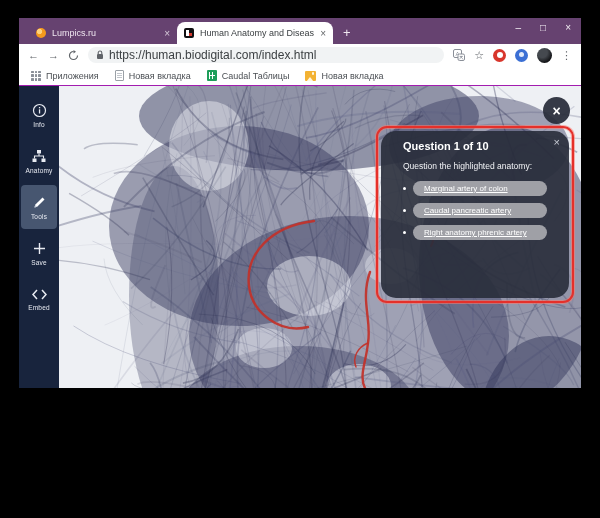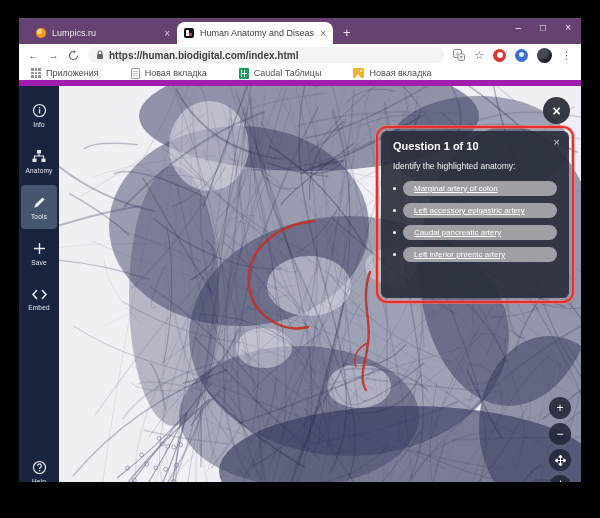--- a/index.html
+++ b/index.html
@@ -2,21 +2,21 @@
 <html style="--theme: #664270; --sidebar: #18243d; --sidebar-sel: #475670; --viewerbg: #eef0f4; --panel: rgba(40,44,58,0.9); --pill: #9fa0a6; --annot: #e5302a; --red: #c23129;"><head>
 <meta charset="utf-8">
 <style>
   :root{
     --theme:#664270; --sidebar:#18243d; --sidebar-sel:#475670;
     --viewerbg:#eef0f4; --panel:rgba(40,44,58,.9); --pill:#9fa0a6;
     --annot:#e5302a; --red:#c23129;
   }
   *{box-sizing:border-box;margin:0;padding:0;}
   body{background:#000;font-family:"Liberation Sans",sans-serif;-webkit-font-smoothing:antialiased;}
-  .stage{position:relative;width:600px;height:482px;background:#000;overflow:hidden;}
+  .stage{position:relative;width:600px;height:388px;background:#000;overflow:hidden;}
   .window{position:absolute;left:19px;top:18px;width:562px;height:482px;}
 
   
   .tabbar{position:relative;height:26px;background:var(--theme);display:flex;align-items:flex-end;padding-left:10px;}
   .tab{display:flex;align-items:center;gap:6px;height:22px;padding:0 7px;font-size:9px;}
   .tab.inactive{width:148px;color:#efe6f0;}
   .tab.active{width:156px;background:#fff;border-radius:8px 8px 0 0;color:#3c4043;}
   .tab .title{flex:1;white-space:nowrap;overflow:hidden;}
   .tab .close{font-size:10px;color:inherit;opacity:.8;cursor:default;}
   .fav{width:10px;height:10px;border-radius:50%;flex:none;position:relative;}
@@ -25,33 +25,33 @@
   .fav.biodigital:before{content:"";position:absolute;left:2px;top:2px;width:3px;height:6px;background:#fff;}
   .fav.biodigital:after{content:"";position:absolute;right:2px;bottom:2px;width:3px;height:3px;background:#d03a2f;}
   .newtab{color:#efe6f0;font-size:13px;margin:0 0 5px 10px;line-height:1;}
   .winctl{position:absolute;right:10px;top:5px;display:flex;gap:19px;color:#f3eef4;font-size:10px;line-height:1;}
   .winctl span{cursor:default;}
 
   
   .addressbar{height:22px;background:#fff;display:flex;align-items:center;padding:0 9px;gap:9px;}
   .navic{color:#5f6368;font-size:11px;line-height:1;}
   .omnibox{flex:1;height:16px;background:#f1f3f4;border-radius:8px;display:flex;align-items:center;gap:5px;padding:0 8px;}
-  .url{font-size:10px;color:#3c4043;white-space:nowrap;overflow:hidden;font-weight:bold;}
+  .url{font-size:12px;color:#3c4043;white-space:nowrap;overflow:hidden;}
   .abar-icons{display:flex;align-items:center;gap:9px;}
   .extdot{width:13px;height:13px;border-radius:50%;position:relative;}
   .extdot.red{background:#d8362c;}
   .extdot.red:before{content:"";position:absolute;inset:3.5px;border-radius:50%;background:#fff;}
   .extdot.blue{background:#3b6fd4;}
   .extdot.blue:before{content:"";position:absolute;left:4px;top:3px;width:5px;height:5px;border-radius:50%;background:rgba(255,255,255,.85);}
   .avatar{width:15px;height:15px;border-radius:50%;background:radial-gradient(circle at 35% 30%,#45494f 0 35%,#151619 70%);}
   .star{color:#5f6368;font-size:11px;line-height:1;}
   .menu3{color:#5f6368;font-size:11px;line-height:1;}
 
   
-  .bookmarks{height:20px;background:#fff;border-bottom:6px solid #a21caf;display:flex;align-items:center;padding:0 12px;gap:32px;}
+  .bookmarks{height:20px;background:#fff;border-bottom:1px solid #a21caf;display:flex;align-items:center;padding:0 12px;gap:16px;}
   .bm{display:flex;align-items:center;gap:5px;font-size:9px;color:#4b4f54;}
   .bm-grid{width:10px;height:10px;display:grid;grid-template-columns:repeat(3,1fr);gap:1px;}
   .bm-grid i{background:#8a8f98;border-radius:.5px;}
   .bm-page{width:9px;height:11px;border:1px solid #9aa0a6;border-radius:1px;position:relative;background:#fff;}
   .bm-page:before{content:"";position:absolute;left:1px;top:2px;right:1px;height:1px;background:#c2c6cc;box-shadow:0 2px 0 #c2c6cc,0 4px 0 #c2c6cc;}
   .bm-sheets{width:10px;height:11px;background:#1e9e5a;border-radius:1px;position:relative;}
   .bm-sheets:before{content:"";position:absolute;inset:2px;background:
      linear-gradient(#fff,#fff) 0 3px/6px 1px no-repeat,
      linear-gradient(#fff,#fff) 0 0/1px 7px no-repeat,
      linear-gradient(#fff,#fff) 3px 0/1px 7px no-repeat;}
@@ -75,21 +75,21 @@
     background:rgba(38,42,55,.92);color:#fff;display:flex;align-items:center;justify-content:center;
     font-size:14px;font-weight:bold;line-height:1;}
   .zoomstack{position:absolute;left:490px;top:311px;display:flex;flex-direction:column;gap:4px;}
   .zbtn{width:22px;height:22px;border-radius:50%;background:rgba(33,38,55,.88);color:#fff;
     display:flex;align-items:center;justify-content:center;font-size:12px;line-height:1;}
 
   
   .quiz-annotation{position:absolute;left:317px;top:40px;width:198px;height:177px;border:2px solid var(--annot);
     border-radius:11px;box-shadow:0 0 0 1px rgba(255,120,110,.55), inset 0 0 0 1px rgba(255,120,110,.55);pointer-events:none;}
   .quiz{position:absolute;left:322px;top:45px;width:188px;height:167px;background:var(--panel);
-    border-radius:6px;padding:9px 12px 7px;color:#fff;}
+    border-radius:15px;padding:9px 22px 7px;color:#fff;}
   .quiz-title{font-size:11px;font-weight:bold;}
   .quiz-close{position:absolute;top:6px;right:9px;color:#c9cdd6;font-size:11px;line-height:1;}
   .quiz-prompt{font-size:8.5px;margin-top:9px;color:#f2f3f6;}
   .quiz-options{margin-top:10px;}
   .qrow{display:flex;align-items:center;gap:7px;margin-bottom:7px;text-decoration:underline;}
   .qdot{width:3px;height:3px;border-radius:50%;background:#fff;flex:none;}
   .qpill{flex:1;height:15px;background:var(--pill);border:none;border-radius:8px;color:#fff;
     font-size:8px;text-align:left;padding:0 0 0 11px;font-family:inherit;line-height:15px;}
 </style>
 </head>
@@ -598,42 +598,38 @@
             <path d="M309 257 C299 261 293 271 297 281" fill="none" stroke="#c23129" stroke-width="1.5" opacity="0.92" stroke-linecap="round"></path>
             <path d="M368 142 Q378 150 372 160" fill="none" stroke="#c23129" stroke-width="2" opacity="0.8" stroke-linecap="round"></path>
           </svg>
 
         <div class="close-viewer">×</div>
 
         <div class="quiz-annotation"></div>
         <div class="quiz">
           <div class="quiz-title">Question 1 of 10</div>
           <div class="quiz-close">×</div>
-          <div class="quiz-prompt">Identify the highlighted anatomy:</div>
+          <div class="quiz-prompt">Question the highlighted anatomy:</div>
           <div class="quiz-options">
 
               <div class="qrow">
                 <span class="qdot"></span>
                 <button class="qpill">Marginal artery of colon</button>
               </div>
 
-              <div class="qrow">
-                <span class="qdot"></span>
-                <button class="qpill">Left accessory epigastric artery</button>
-              </div>
 
               <div class="qrow">
                 <span class="qdot"></span>
                 <button class="qpill">Caudal pancreatic artery</button>
               </div>
 
 
               <div class="qrow">
                 <span class="qdot"></span>
-                <button class="qpill">Left inferior phrenic artery</button>
+                <button class="qpill">Right anatomy phrenic artery</button>
               </div>
             </div>
         </div>
 
         <div class="zoomstack">
           <div class="zbtn">+</div>
           <div class="zbtn">−</div>
           <div class="zbtn">
             <svg width="13" height="13" viewBox="0 0 13 13">
                 <path d="M6.5 1 L4.8 3.2 H8.2 Z M6.5 12 L4.8 9.8 H8.2 Z M1 6.5 L3.2 4.8 V8.2 Z M12 6.5 L9.8 4.8 V8.2 Z M6.5 3 V10 M3 6.5 H10" stroke="#fff" stroke-width="1" fill="#fff"></path>

